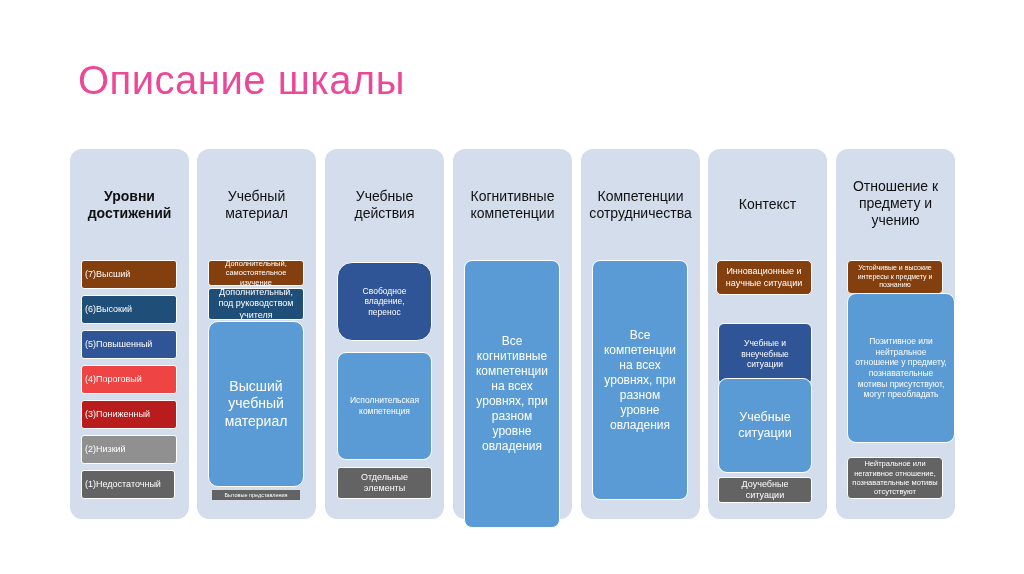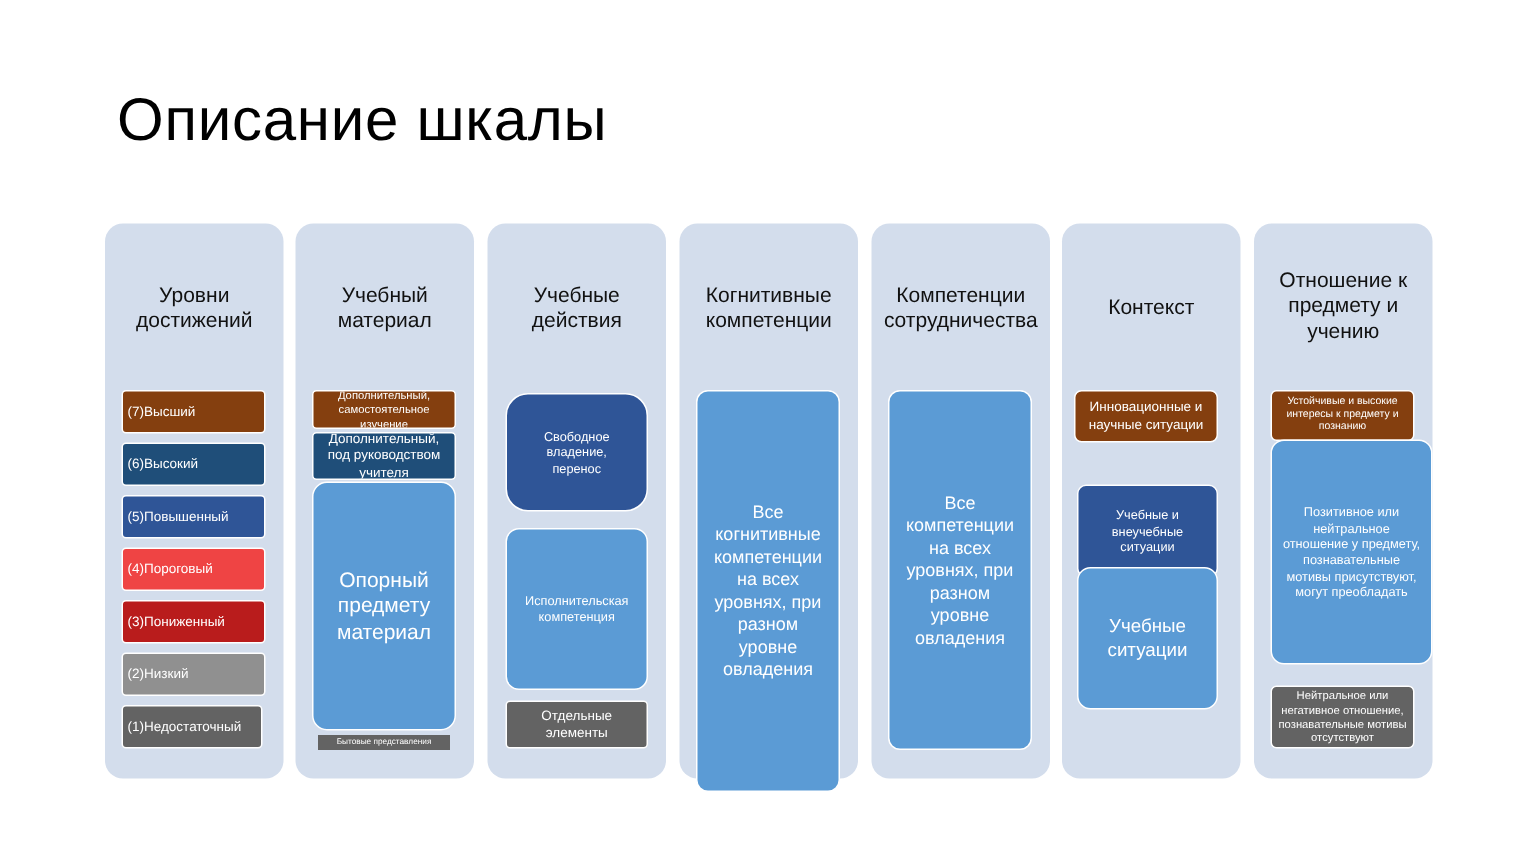--- a/index.html
+++ b/index.html
@@ -1,53 +1,53 @@
 <!DOCTYPE html>
 <html><head>
 <meta charset="utf-8">
 <style>
   html, body { margin:0; padding:0; }
   body { width:1024px; height:574px; background:#ffffff; position:relative; overflow:hidden;
          font-family:"Liberation Sans", "DejaVu Sans", sans-serif; }
-  .title { position:absolute; left:78px; top:58px; font-size:40px; color:#000000; font-weight:normal; letter-spacing:0.5px; }
+  .title { position:absolute; left:78px; top:58px; font-size:40px; color:#ec4899; font-weight:normal; letter-spacing:0.5px; }
   .col { position:absolute; top:149px; width:119px; height:370px; background:#d3ddec; border-radius:12px; }
   .col-head { position:absolute; left:0; right:0; text-align:center; font-size:14px; color:#111; line-height:17px; }
   .box { position:absolute; box-sizing:border-box; border:1px solid #fff; border-radius:5px; color:#fff;
          display:flex; align-items:center; text-align:center; justify-content:center; line-height:1.25; padding:0 3px; }
   .lvl { justify-content:flex-start; text-align:left; font-size:9px; padding-left:3px; border-radius:3px; }
   .brown { background:#843f0f; }
   .navy { background:#1f4e79; }
   .royal { background:#2f5597; }
   .blue { background:#5b9bd5; }
   .steel { background:#ef4444; }
   .lgray { background:#b91c1c; }
   .mgray { background:#909090; }
   .dgray { background:#636363; }
 </style>
 </head>
 <body>
 
 <div class="title">Описание шкалы</div>
 
 <div class="col" style="left:70px;">
-  <div class="col-head" style="top:39px;">Уровни достижений</div>
+  <div class="col-head" style="top:39px;font-weight:bold;">Уровни достижений</div>
   <div class="box lvl brown" style="left:11px;top:111px;width:96px;height:29px;">(7)Высший</div>
   <div class="box lvl navy" style="left:11px;top:146px;width:96px;height:29px;">(6)Высокий</div>
   <div class="box lvl royal" style="left:11px;top:181px;width:96px;height:29px;">(5)Повышенный</div>
   <div class="box lvl steel" style="left:11px;top:216px;width:96px;height:29px;">(4)Пороговый</div>
   <div class="box lvl lgray" style="left:11px;top:251px;width:96px;height:29px;">(3)Пониженный</div>
   <div class="box lvl mgray" style="left:11px;top:286px;width:96px;height:29px;">(2)Низкий</div>
   <div class="box lvl dgray" style="left:11px;top:321px;width:94px;height:29px;">(1)Недостаточный</div>
 </div>
 
 <div class="col" style="left:197px;">
   <div class="col-head" style="top:39px;">Учебный материал</div>
   <div class="box brown" style="left:11px;top:111px;width:96px;height:26px;font-size:7.5px;border-radius:3px;overflow:hidden;">Дополнительный, самостоятельное изучение</div>
   <div class="box navy" style="left:11px;top:139px;width:96px;height:32px;font-size:9px;border-radius:3px;overflow:hidden;">Дополнительный, под руководством учителя</div>
-  <div class="box blue" style="left:11px;top:172px;width:96px;height:166px;font-size:14px;border-radius:10px;padding:0 14px;">Опорный предмету материал</div>
+  <div class="box blue" style="left:11px;top:172px;width:96px;height:166px;font-size:14px;border-radius:10px;padding:0 14px;">Высший учебный материал</div>
   <div class="box dgray" style="left:15px;top:341px;width:88px;height:10px;font-size:5.5px;border-radius:0;border:none;">Бытовые представления</div>
 </div>
 
 <div class="col" style="left:325px;">
   <div class="col-head" style="top:39px;">Учебные действия</div>
   <div class="box royal" style="left:12px;top:113px;width:95px;height:79px;font-size:8.5px;border-radius:15px;padding:0 20px;">Свободное владение, перенос</div>
   <div class="box blue" style="left:12px;top:203px;width:95px;height:108px;font-size:8.5px;border-radius:9px;">Исполнительская компетенция</div>
   <div class="box dgray" style="left:12px;top:318px;width:95px;height:32px;font-size:9px;border-radius:3px;padding:0 20px;">Отдельные элементы</div>
 </div>
 
@@ -59,20 +59,21 @@
 <div class="col" style="left:581px;">
   <div class="col-head" style="top:39px;">Компетенции сотрудничества</div>
   <div class="box blue" style="left:11px;top:111px;width:96px;height:240px;font-size:12px;border-radius:8px;padding:0 8px;">Все компетенции на всех уровнях, при разном уровне овладения</div>
 </div>
 
 <div class="col" style="left:708px;">
   <div class="col-head" style="top:47px;">Контекст</div>
   <div class="box brown" style="left:8px;top:111px;width:96px;height:35px;font-size:9px;border-radius:5px;">Инновационные и научные ситуации</div>
   <div class="box royal" style="left:10px;top:174px;width:94px;height:62px;font-size:8.5px;border-radius:6px;padding:0 16px;">Учебные и внеучебные ситуации</div>
   <div class="box blue" style="left:10px;top:229px;width:94px;height:95px;font-size:12.5px;border-radius:9px;padding:0 12px;">Учебные ситуации</div>
+  <div class="box dgray" style="left:10px;top:328px;width:94px;height:26px;font-size:9px;border-radius:3px;padding:0 16px;">Доучебные ситуации</div>
 </div>
 
 <div class="col" style="left:836px;">
   <div class="col-head" style="top:29px;padding:0 8px;">Отношение к предмету и учению</div>
   <div class="box brown" style="left:11px;top:111px;width:96px;height:34px;font-size:7px;border-radius:4px;">Устойчивые и высокие интересы к предмету и познанию</div>
   <div class="box blue" style="left:11px;top:144px;width:108px;height:150px;font-size:8.5px;border-radius:9px;padding:0 6px;">Позитивное или нейтральное отношение у предмету, познавательные мотивы присутствуют, могут преобладать</div>
   <div class="box dgray" style="left:11px;top:308px;width:96px;height:42px;font-size:7.5px;border-radius:4px;">Нейтральное или негативное отношение, познавательные мотивы отсутствуют</div>
 </div>
 
 </body></html>

